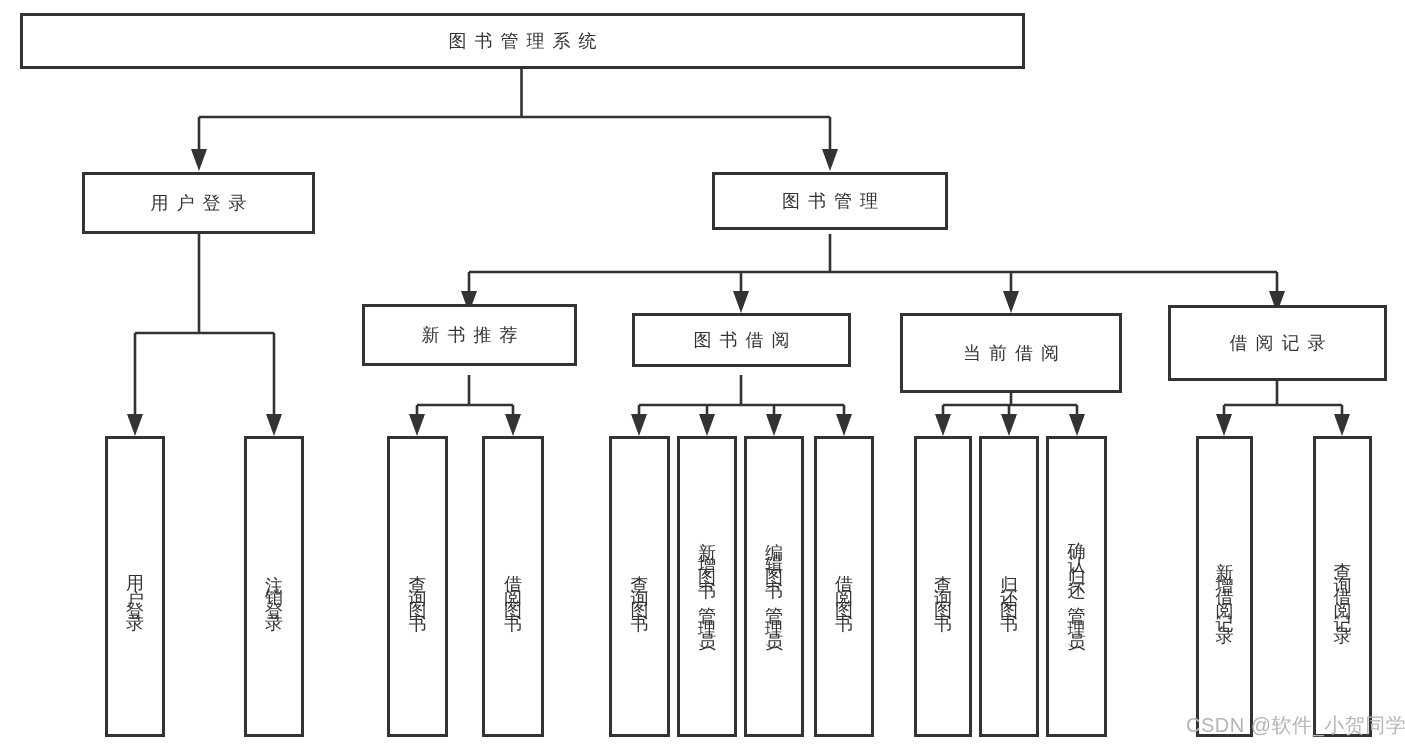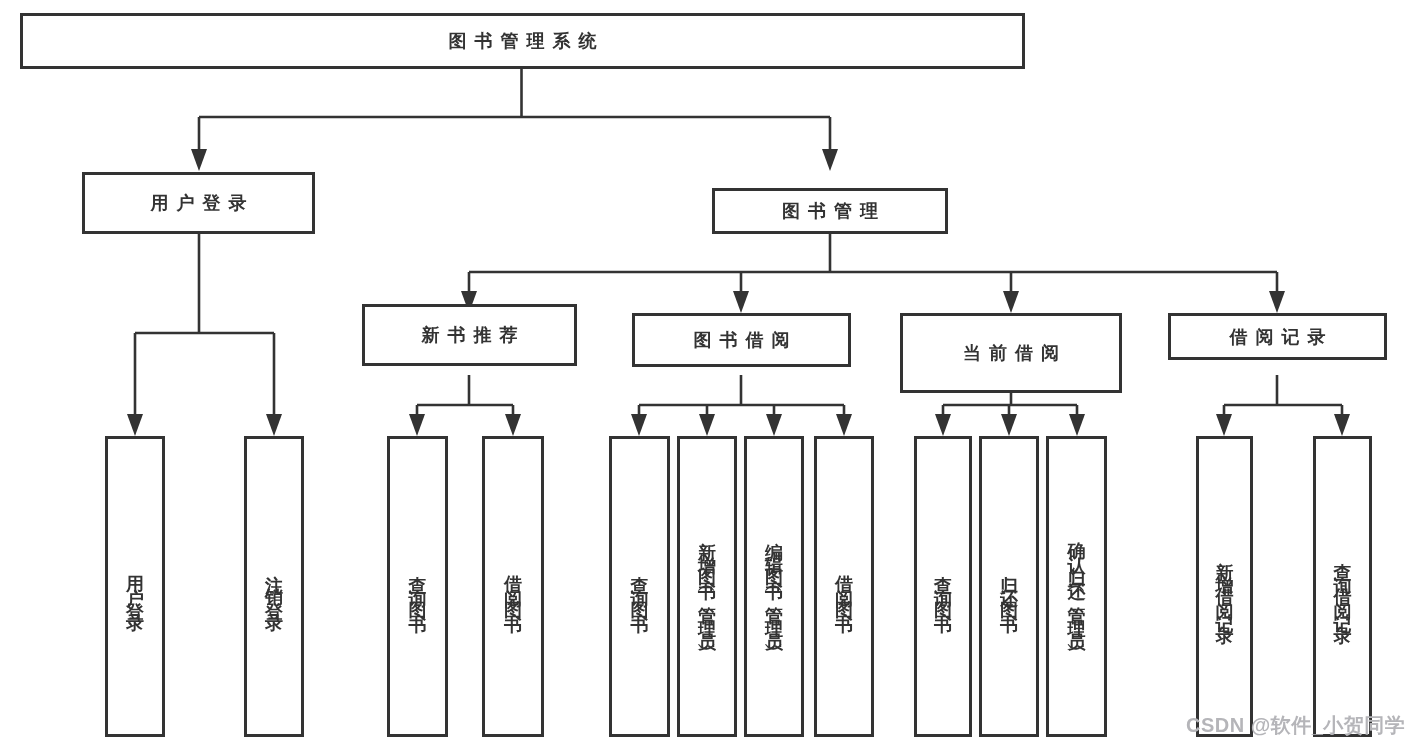--- a/index.html
+++ b/index.html
@@ -9,21 +9,20 @@
     --watermark:#b5b5b9;
     --background:#ffffff;
   }
   html,body{margin:0;padding:0;background:var(--background);}
   body{font-family:"Liberation Sans","DejaVu Sans",sans-serif;}
   .canvas{
     position:relative;
     width:1405px;height:747px;
     background:var(--background);
     overflow:hidden;
-    font-weight:bold;
   }
   .connectors{
     position:absolute;left:0;top:0;width:1405px;height:747px;
     z-index:1;
   }
   .connectors path{stroke:var(--line);stroke-width:2.6;fill:none;}
   .connectors polygon{fill:var(--line);stroke:none;}
   .node{
     position:absolute;
     background:var(--box_fill);
@@ -123,34 +122,34 @@
     <polygon points="1334,414 1350,414 1342,436"></polygon>
   </svg>
 
   <div class="node h" style="left:20px;top:13px;width:1005px;height:56px">
     <span>图书管理系统</span>
   </div>
 
   <div class="node h" style="left:82px;top:172px;width:233px;height:62px">
     <span>用户登录</span>
   </div>
-  <div class="node h" style="left:712px;top:188px;width:236px;height:46px">
+  <div class="node h" style="left:712px;top:172px;width:236px;height:58px">
     <span>图书管理</span>
   </div>
 
   <div class="node h" style="left:362px;top:304px;width:215px;height:62px">
     <span>新书推荐</span>
   </div>
   <div class="node h" style="left:632px;top:313px;width:219px;height:54px">
     <span>图书借阅</span>
   </div>
   <div class="node h" style="left:900px;top:313px;width:222px;height:80px">
     <span>当前借阅</span>
   </div>
-  <div class="node h" style="left:1168px;top:313px;width:219px;height:47px">
+  <div class="node h" style="left:1168px;top:305px;width:219px;height:76px">
     <span>借阅记录</span>
   </div>
 
   <div class="node v" style="left:105px;top:436px;width:60px;height:301px">
     <span>用户登录</span>
   </div>
   <div class="node v" style="left:244px;top:436px;width:60px;height:301px">
     <span>注销登录</span>
   </div>
 

